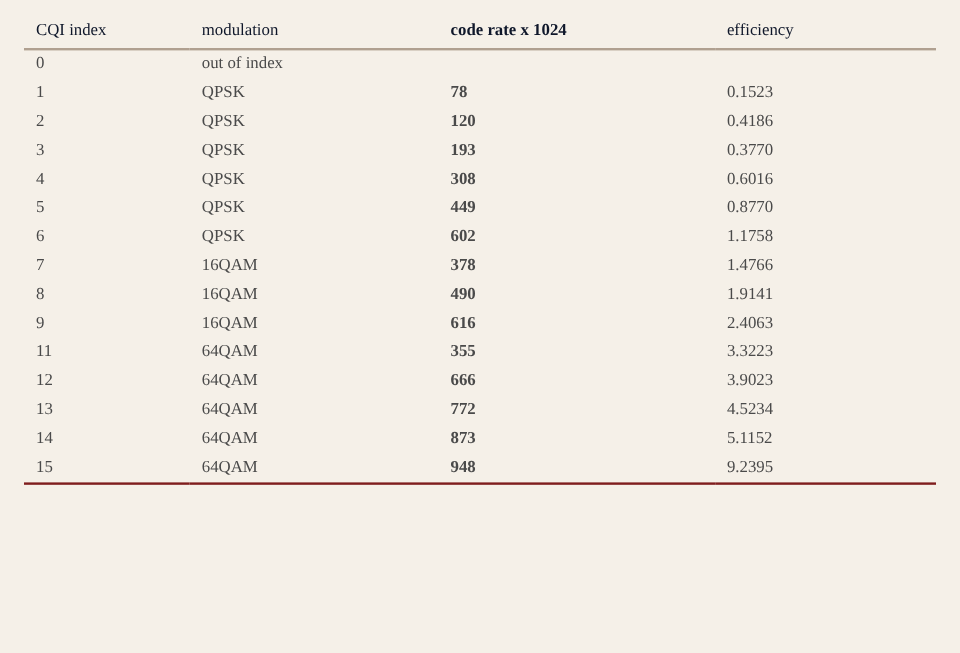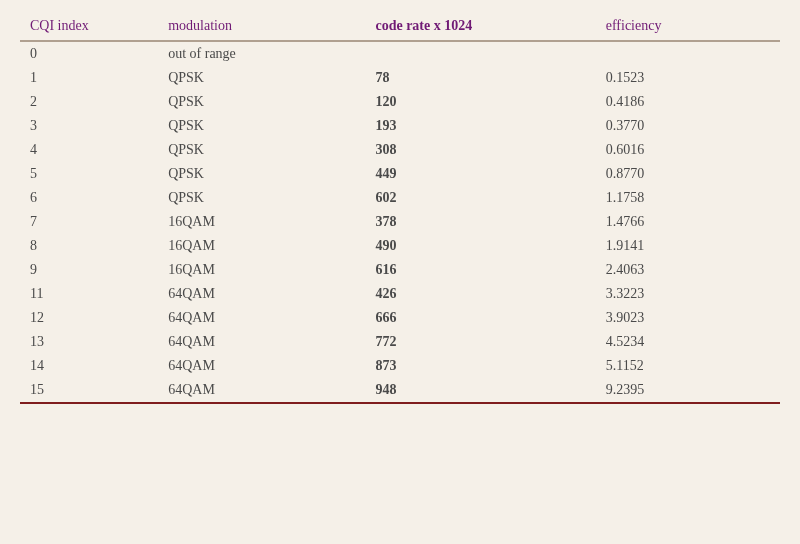--- a/index.html
+++ b/index.html
@@ -31,21 +31,21 @@
     }
 
     thead tr {
       border-bottom: 2px solid #b0a090;
     }
 
     th {
       font-weight: normal;
       text-align: left;
       padding: 8px 10px 6px 10px;
-      color: #701a75;
+      color: #0f172a;
       font-size: 14px;
     }
 
     td {
       padding: 4px 10px;
       color: #4a4a4a;
       font-size: 14px;
     }
 
     tbody tr:last-child {
@@ -66,21 +66,21 @@
       <tr>
         <th class="col-cqi">CQI index</th>
         <th class="col-mod">modulation</th>
         <th class="col-code">code rate x 1024</th>
         <th class="col-eff">efficiency</th>
       </tr>
     </thead>
     <tbody id="table-body">
     <tr>
           <td class="col-cqi">0</td>
-          <td class="col-mod">out of range</td>
+          <td class="col-mod">out of index</td>
           <td class="col-code"></td>
           <td class="col-eff"></td>
         </tr>
         <tr>
           <td class="col-cqi">1</td>
           <td class="col-mod">QPSK</td>
           <td class="col-code">78</td>
           <td class="col-eff">0.1523</td>
         </tr>
         <tr>
@@ -127,21 +127,21 @@
         </tr>
         <tr>
           <td class="col-cqi">9</td>
           <td class="col-mod">16QAM</td>
           <td class="col-code">616</td>
           <td class="col-eff">2.4063</td>
         </tr>
         <tr>
           <td class="col-cqi">11</td>
           <td class="col-mod">64QAM</td>
-          <td class="col-code">426</td>
+          <td class="col-code">355</td>
           <td class="col-eff">3.3223</td>
         </tr>
         <tr>
           <td class="col-cqi">12</td>
           <td class="col-mod">64QAM</td>
           <td class="col-code">666</td>
           <td class="col-eff">3.9023</td>
         </tr>
         <tr>
           <td class="col-cqi">13</td>

